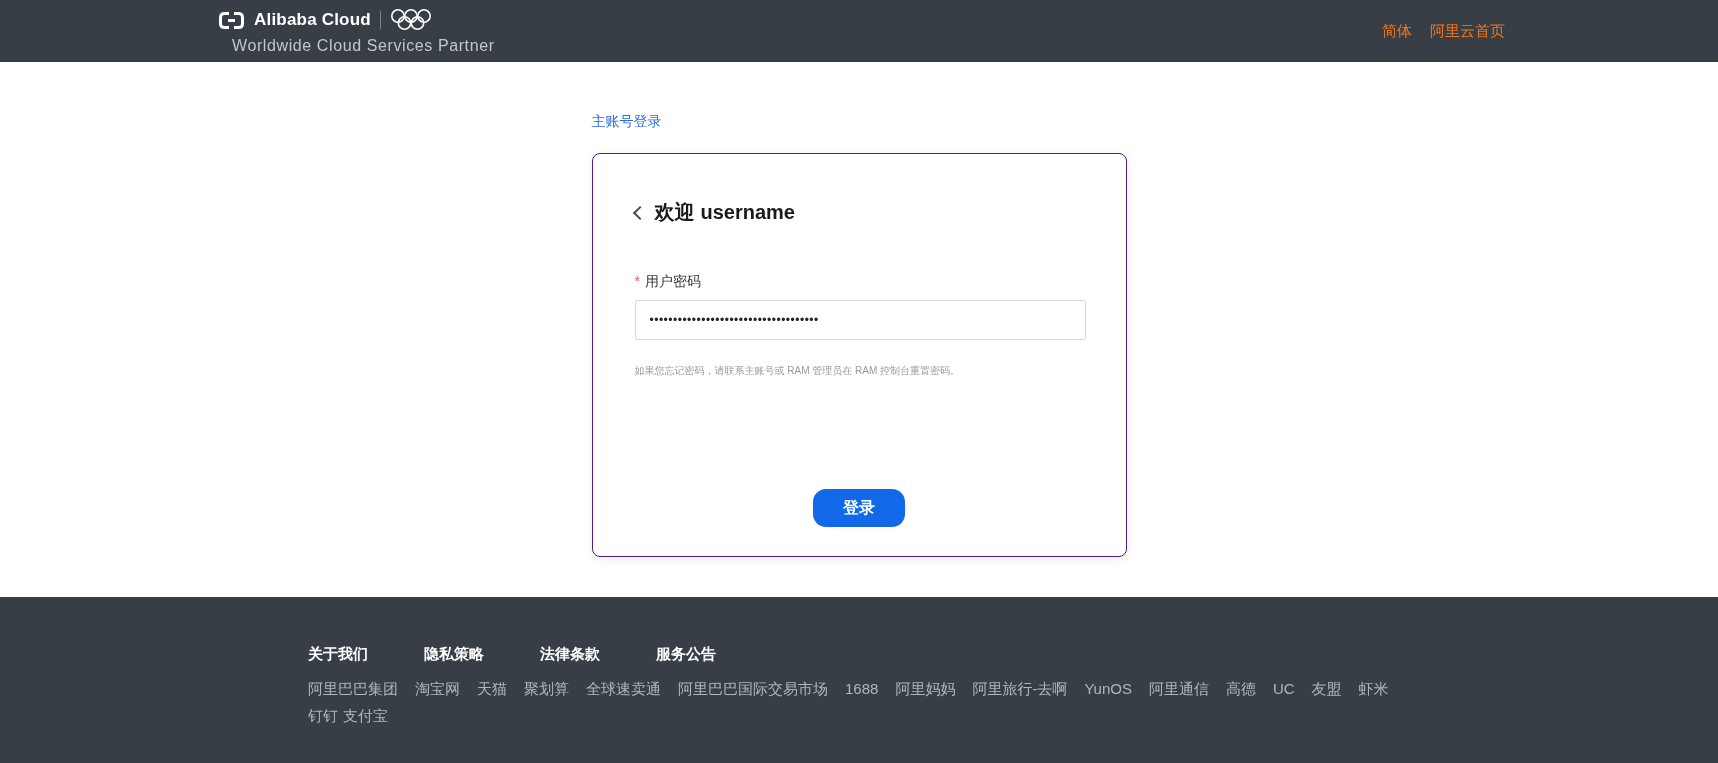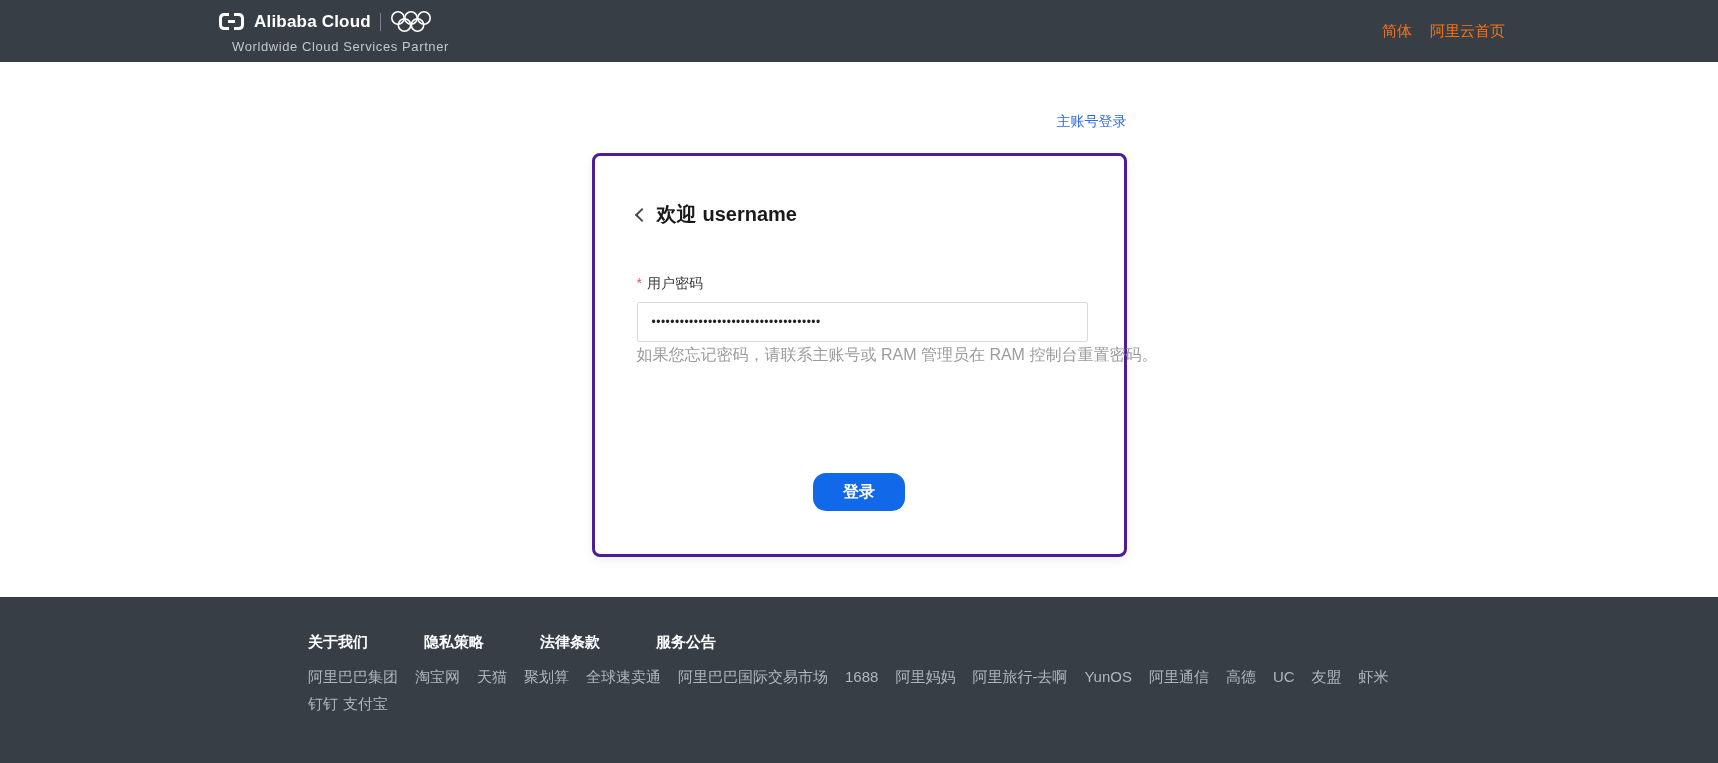--- a/index.html
+++ b/index.html
@@ -20,35 +20,35 @@
     display: flex;
     align-items: center;
     justify-content: space-between;
     padding: 0 213px 0 218px;
     gap: 11px;
   }
   .brand-block { display: flex; flex-direction: column; }
   .brand-row { display: flex; align-items: center; gap: 9px; }
   .brand-name { color: #ffffff; font-size: 17px; font-weight: bold; letter-spacing: 0.2px; white-space: nowrap; }
   .brand-divider { width: 1px; height: 18px; background: #7d838a; }
-  .brand-tagline { color: #c3c7cb; font-size: 13px; letter-spacing: 0.6px; margin-top: 4px; margin-left: 14px; white-space: nowrap; }
+  .brand-tagline { color: #c3c7cb; font-size: 16px; letter-spacing: 0.6px; margin-top: 4px; margin-left: 14px; white-space: nowrap; }
   .header-links { display: flex; align-items: center; gap: 18px; }
   .header-link { color: #f97316; font-size: 15px; text-decoration: none; cursor: pointer; white-space: nowrap; }
 
   
   .main { flex: 1 1 auto; background: #ffffff; }
   .content { width: 535px; margin: 0 auto; }
-  .switch-row { margin-top: 50px; text-align: right; height: 20px; }
+  .switch-row { margin-top: 50px; height: 20px; }
   .switch-link { color: #2d6ae0; font-size: 14px; text-decoration: none; cursor: pointer; }
 
   .card {
     margin-top: 21px;
     height: 404px;
     background: #ffffff;
-    border: 3px solid #4c1d95;
+    border: 1px solid #4c1d95;
     border-radius: 8px;
     box-shadow: 0 3px 12px rgba(0,0,0,0.07);
     padding: 44px 42px 0 42px;
   }
   .card-title { display: flex; align-items: center; gap: 10px; height: 28px; }
   .back-chevron {
     width: 10px; height: 10px;
     border-left: 2px solid #4a4a4a;
     border-bottom: 2px solid #4a4a4a;
     transform: rotate(45deg);
@@ -69,21 +69,21 @@
     border: 1px solid #d8dade;
     border-radius: 2px;
     padding: 0 14px;
     font-size: 12px;
     letter-spacing: 0.5px;
     color: #222222;
     outline: none;
     display: block;
   }
 
-  .helper-text { margin-top: 3px; font-size: 16px; color: #9b9b9b; line-height: 20px; white-space: nowrap; }
+  .helper-text { margin-top: 21px; font-size: 10px; color: #9b9b9b; line-height: 20px; white-space: nowrap; }
 
   .btn-row { margin-top: 108px; display: flex; justify-content: center; }
   .login-btn {
     min-width: 92px;
     height: 38px;
     background: #1168e8;
     color: #ffffff;
     font-size: 16px;
     font-weight: bold;
     border: none;
@@ -92,21 +92,21 @@
     cursor: pointer;
     font-family: "Liberation Sans", "DejaVu Sans", sans-serif;
   }
 
   
   .footer {
     flex: 0 0 166px;
     background: #383e45;
     padding-top: 32px;
   }
-  .footer-inner { width: 1102px; margin: 4px auto; }
+  .footer-inner { width: 1102px; margin: 16px auto; }
   .footer-row1 { display: flex; gap: 56px; }
   .footer-primary-link { color: #ffffff; font-size: 15px; font-weight: bold; text-decoration: none; cursor: pointer; white-space: nowrap; }
   .footer-row2 { display: flex; gap: 17px; margin-top: 16px; flex-wrap: wrap; }
   .footer-row3 { display: flex; gap: 5px; margin-top: 8px; }
   .footer-site-link { color: #b0b6bb; font-size: 15px; text-decoration: none; cursor: pointer; white-space: nowrap; }
   .copyright { margin-top: 14px; color: #9ca2a8; font-size: 14px; }
 </style>
 </head>
 <body>
 

